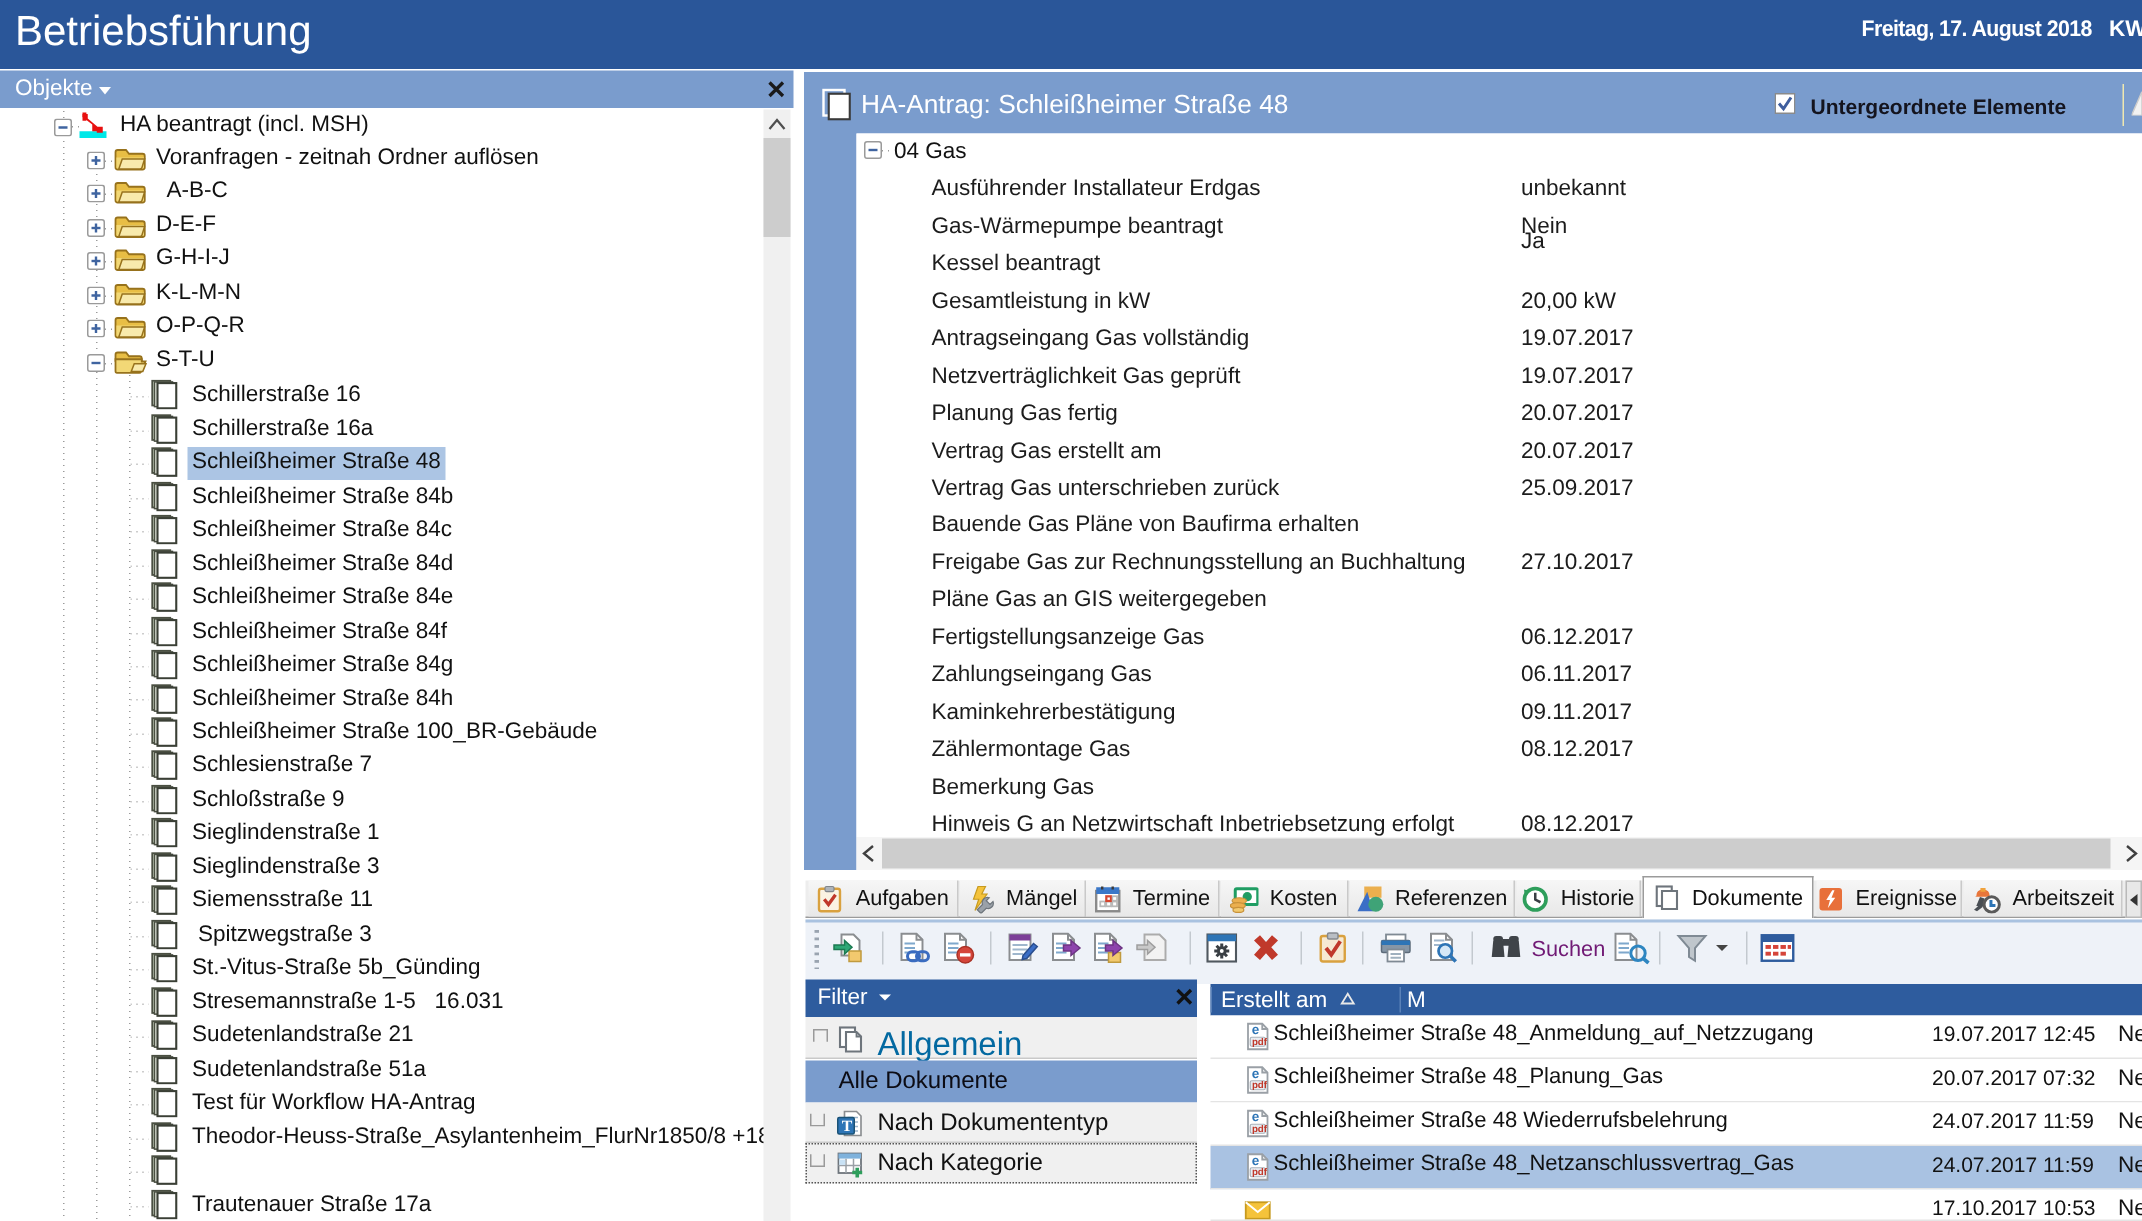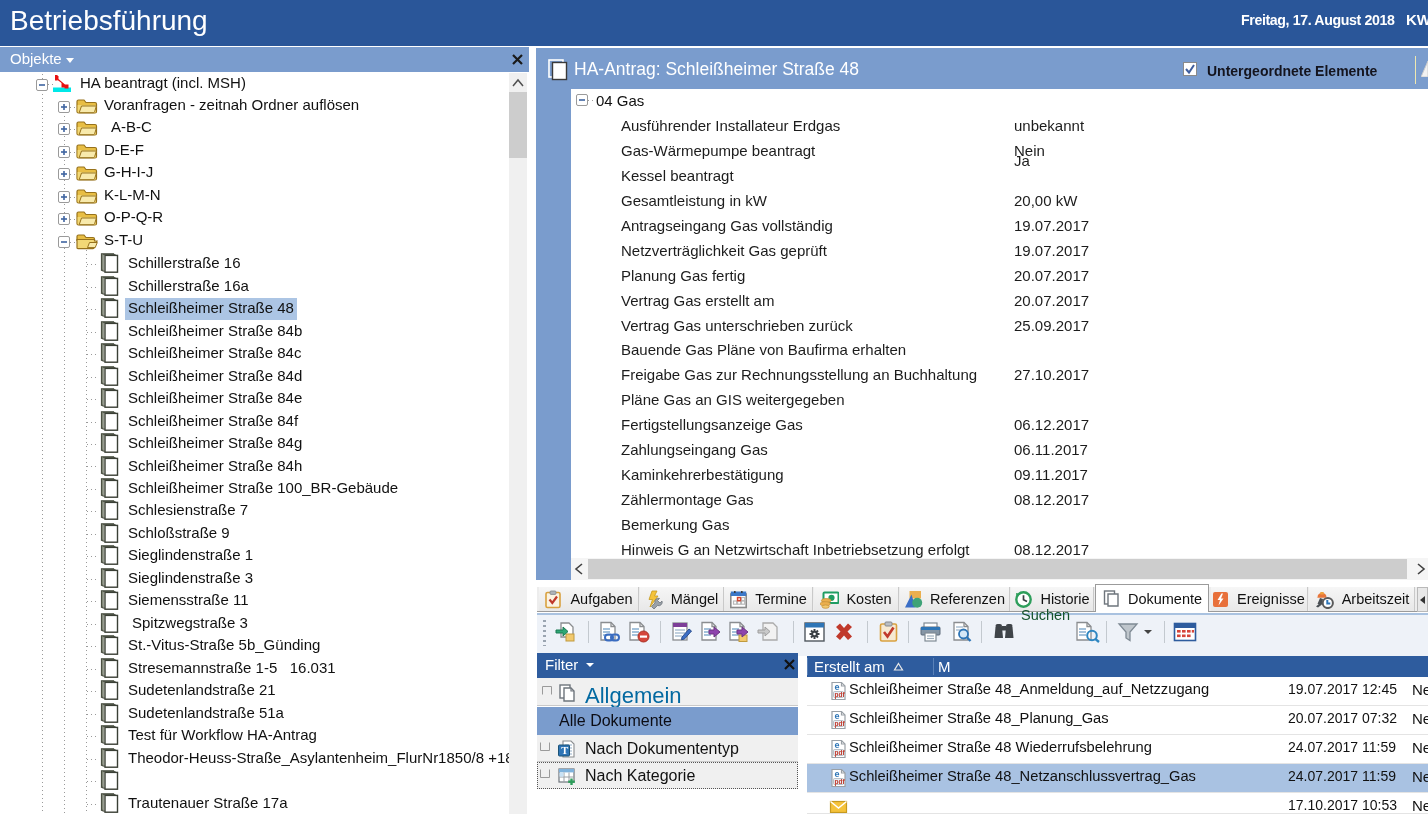--- a/index.html
+++ b/index.html
@@ -626,21 +626,21 @@
 <div class="sep" style="left:981px;top:621px"></div>
 <div class="abs" style="left:993px;top:621px"><svg width="22" height="22" viewBox="0 0 22 22">
       <g fill="#3F4449">
         <rect x="2.5" y="3" width="6.5" height="4" rx="2"></rect>
         <rect x="13" y="3" width="6.5" height="4" rx="2"></rect>
         <path d="M2.5 6 L9 6 L10 17 L1.5 17 Z"></path>
         <path d="M13 6 L19.5 6 L20.5 17 L12 17 Z"></path>
         <rect x="8.5" y="5" width="5" height="4.5"></rect>
       </g>
     </svg></div>
-<div class="abs" style="left:1021px;top:607px;font-size:14.5px;color:#14532d">Suchen</div>
+<div class="abs" style="left:1021px;top:625px;font-size:14.5px;color:#701a75">Suchen</div>
 <div class="abs" style="left:1074px;top:621px"><svg width="26" height="22" viewBox="0 0 26 22">
       <path d="M3 1.5 L13 1.5 L17 5.5 L17 19 L3 19 Z" fill="#ffffff" stroke="#8A8D90" stroke-width="1.3"></path>
       <path d="M13 1.5 L13 5.5 L17 5.5" fill="none" stroke="#8A8D90" stroke-width="1.3"></path>
       <g stroke="#7FA8CC" stroke-width="1.4">
         <line x1="5" y1="8" x2="12" y2="8"></line>
         <line x1="5" y1="11" x2="12" y2="11"></line>
         <line x1="5" y1="14" x2="12" y2="14"></line>
       </g>
       <circle cx="18" cy="14.5" r="4.8" fill="none" stroke="#2E86C1" stroke-width="2"></circle>
       <line x1="21.2" y1="17.8" x2="25" y2="21" stroke="#2E86C1" stroke-width="2.4"></line>

